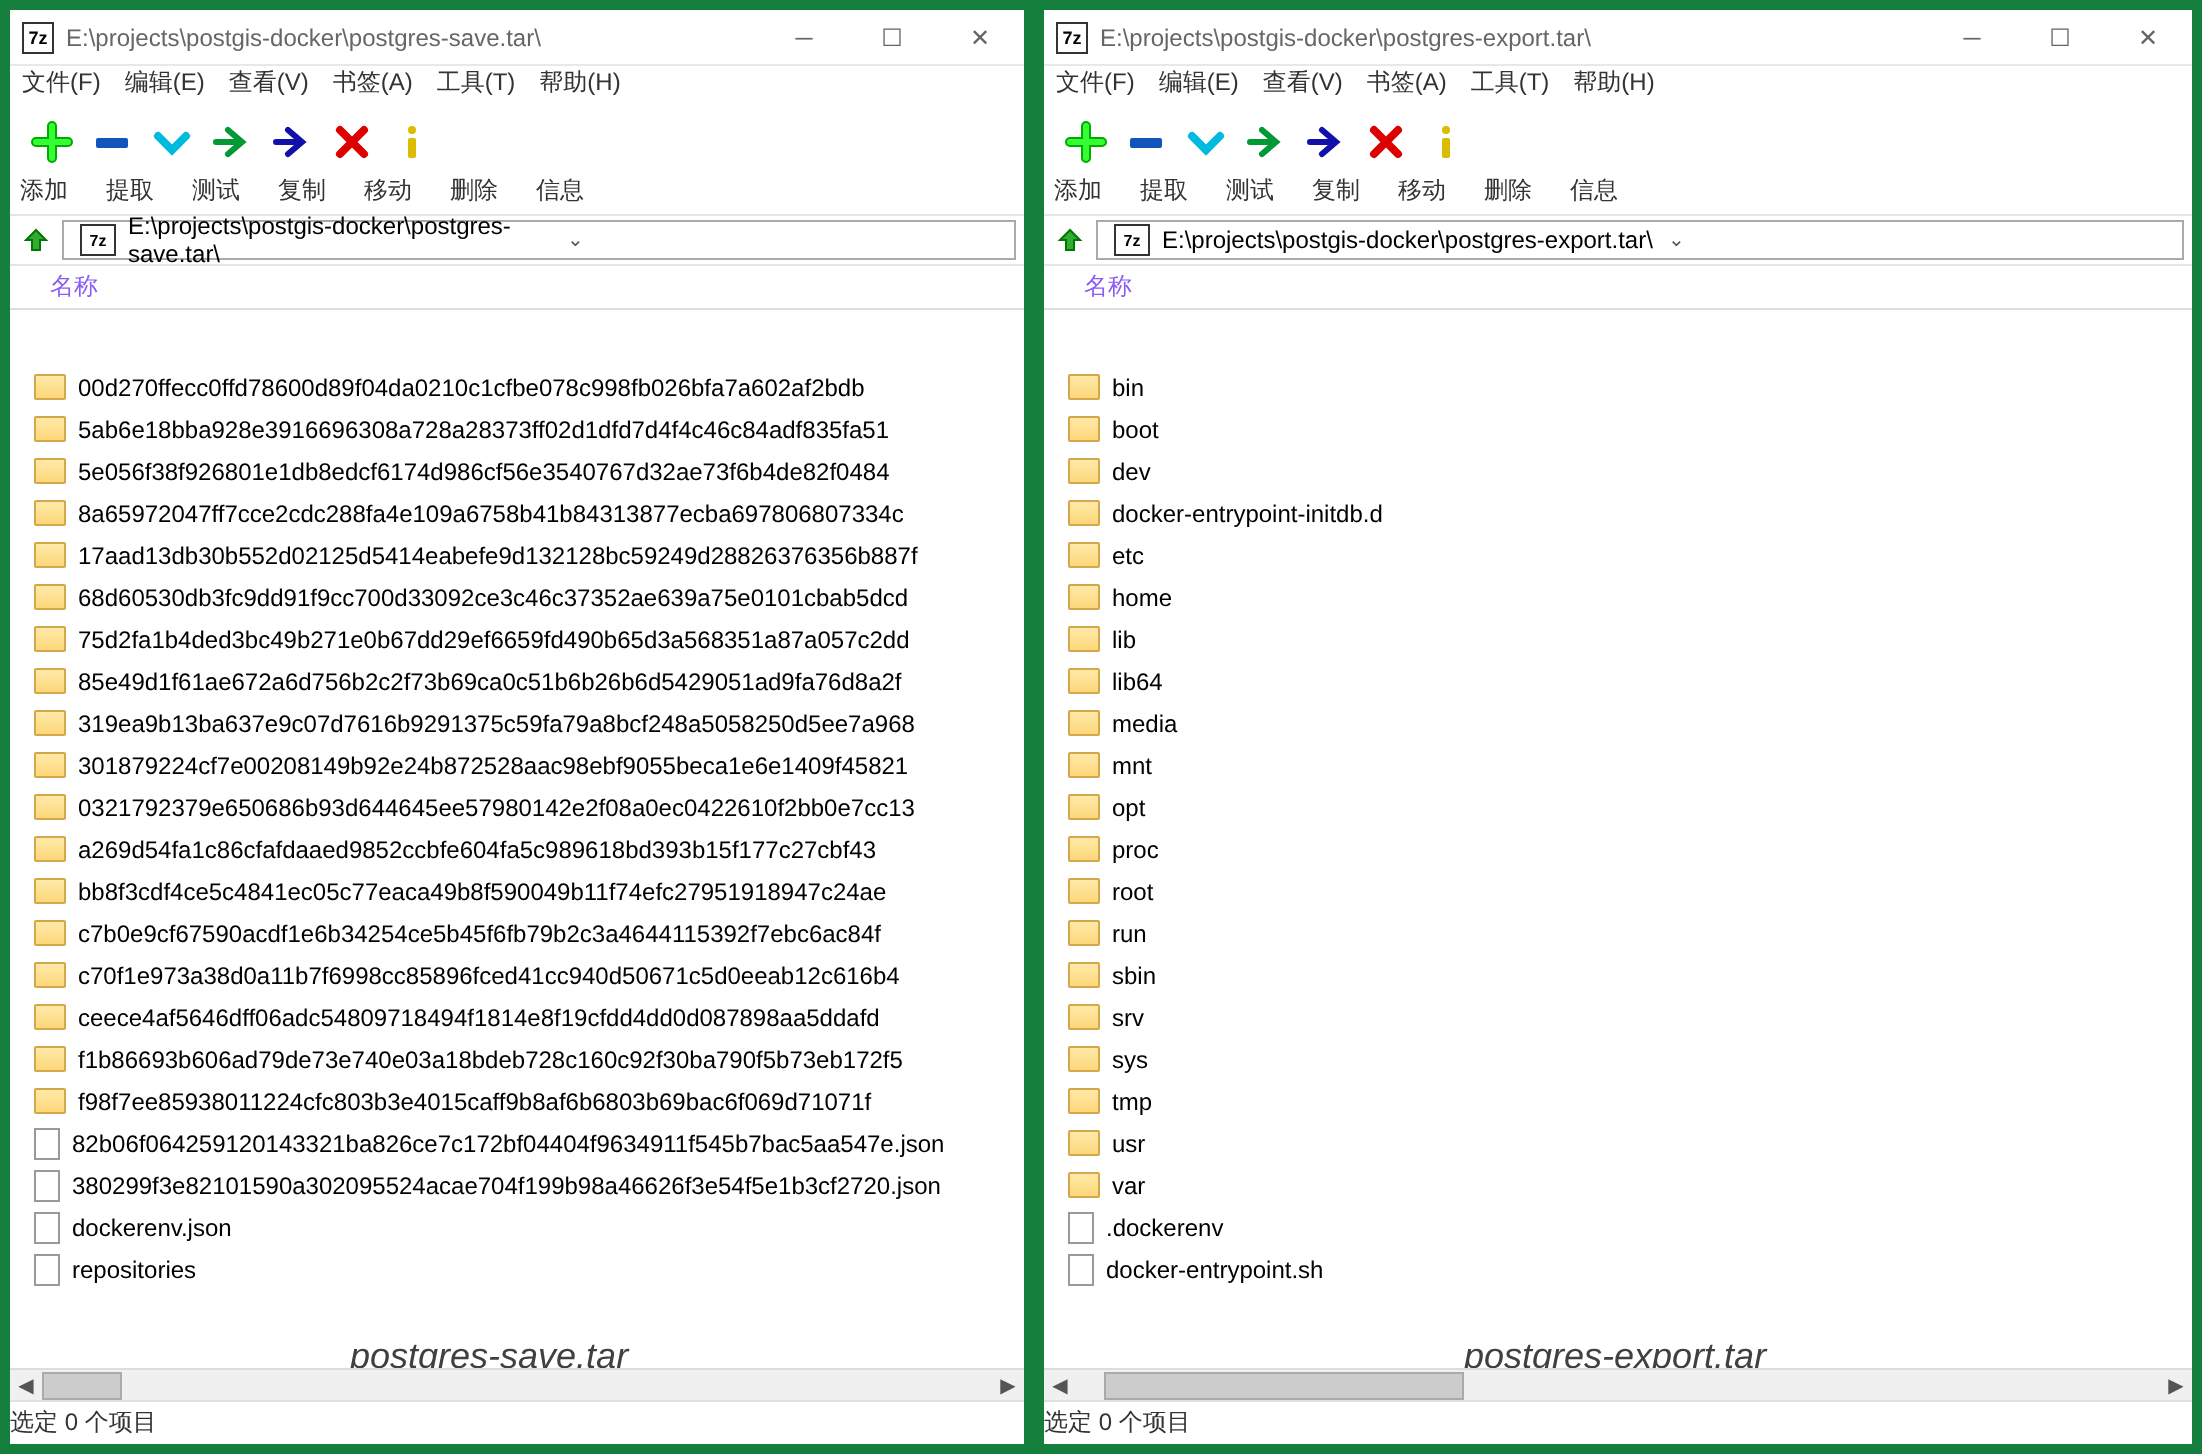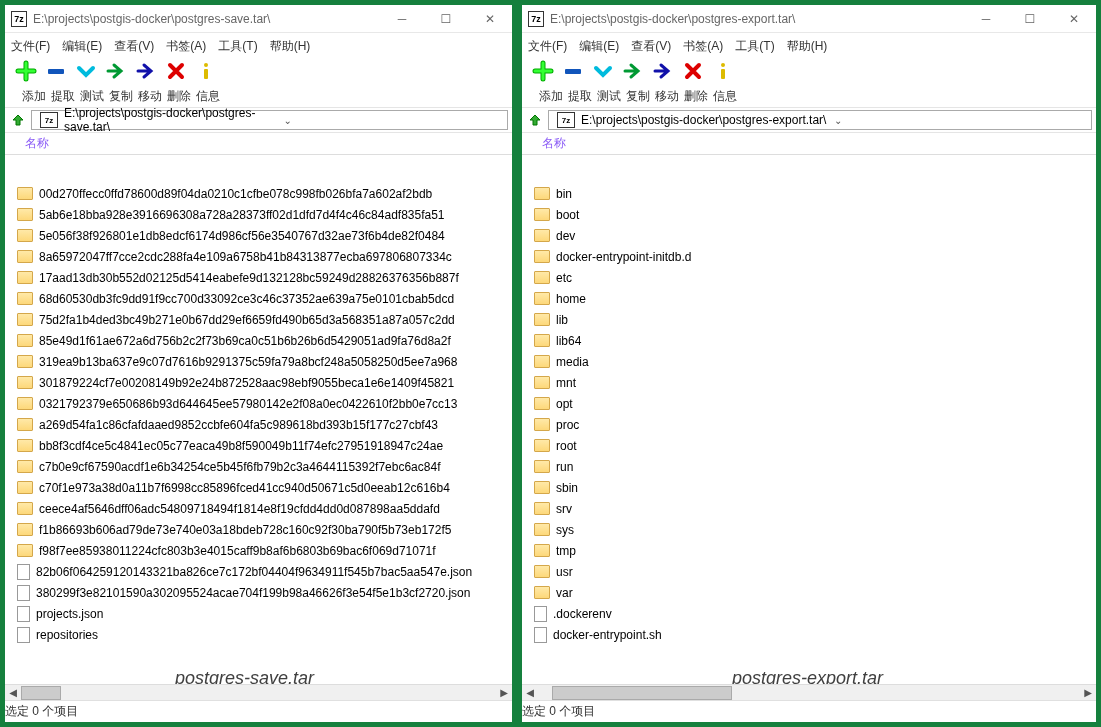--- a/index.html
+++ b/index.html
@@ -5,24 +5,24 @@
     * { margin: 0; padding: 0; box-sizing: border-box; font-family: "Microsoft YaHei", Arial, sans-serif; font-size: 12px; }
     body { display: flex; width: 1101px; height: 727px; background: #fff; }
     .window { display: flex; flex-direction: column; border: 5px solid #15803d; height: 100%; }
     .window.left { width: 517px; }
     .window.right { flex: 1; }
     .titlebar { display: flex; align-items: center; height: 28px; background: #fff; border-bottom: 1px solid #e8e8e8; padding-left: 6px; }
     .titlebar-icon { width: 16px; height: 16px; border: 1px solid #333; display: flex; align-items: center; justify-content: center; font-size: 9px; font-weight: bold; margin-right: 6px; }
     .titlebar-text { flex: 1; color: #666; font-size: 12px; white-space: nowrap; overflow: hidden; }
     .titlebar-btns { display: flex; }
     .titlebar-btn { width: 44px; height: 28px; display: flex; align-items: center; justify-content: center; color: #666; font-size: 12px; }
-    .menubar { height: 22px; display: flex; align-items: flex-end; padding-left: 6px; gap: 12px; }
+    .menubar { height: 22px; display: flex; align-items: flex-start; padding-left: 6px; gap: 12px; }
     .menubar span { color: #333; }
     .toolbar { height: 32px; display: flex; align-items: center; padding-left: 10px; gap: 8px; }
-    .toolbar-labels { height: 18px; display: flex; align-items: center; padding-left: 16px; gap: 3px; font-size: 12px; color: #333; }
+    .toolbar-labels { height: 18px; display: flex; align-items: flex-start; padding-left: 4px; gap: 17px; font-size: 12px; color: #333; }
     .tlabel { width: 26px; text-align: center; }
     .addressbar { height: 26px; display: flex; align-items: center; padding: 0 4px; gap: 4px; border-top: 1px solid #e5e5e5; border-bottom: 1px solid #e5e5e5; margin-top: 2px; }
     .up-icon { width: 18px; height: 18px; display: flex; align-items: center; justify-content: center; }
     .addr-icon { width: 18px; height: 16px; border: 1px solid #333; display: flex; align-items: center; justify-content: center; font-size: 8px; font-weight: bold; margin-left: 4px; }
     .addr-input { flex: 1; border: 1px solid #aaa; height: 20px; padding: 0 4px; font-size: 12px; background: #fff; display: flex; align-items: center; }
     .addr-input span { flex: 1; }
     .addr-arrow { font-size: 10px; color: #555; }
     .header-row { height: 22px; border-bottom: 1px solid #ddd; display: flex; align-items: center; padding-left: 20px; font-size: 12px; color: #8b5cf6; background: #fff; }
     .filelist { flex: 1; overflow: auto; background: #fff; position: relative; margin-top: 28px; }
     .file-item { display: flex; align-items: center; height: 21px; padding-left: 12px; gap: 6px; }
@@ -182,21 +182,21 @@
       <div class="file-item">
         <div class="file-icon json-icon"></div>
         <div class="file-name">82b06f064259120143321ba826ce7c172bf04404f9634911f545b7bac5aa547e.json</div>
       </div>
       <div class="file-item">
         <div class="file-icon json-icon"></div>
         <div class="file-name">380299f3e82101590a302095524acae704f199b98a46626f3e54f5e1b3cf2720.json</div>
       </div>
       <div class="file-item">
         <div class="file-icon json-icon"></div>
-        <div class="file-name">projects.json</div>
+        <div class="file-name">dockerenv.json</div>
       </div>
       <div class="file-item">
         <div class="file-icon plain-icon"></div>
         <div class="file-name">repositories</div>
       </div>
       <div class="annotation" style="left:170px; top:485px;">postgres-save.tar</div>
     </div>
   <div class="scroll-h">
     <div class="scroll-h-btn">◀</div>
     <div class="scroll-h-thumb" style="width:40px;"></div>

